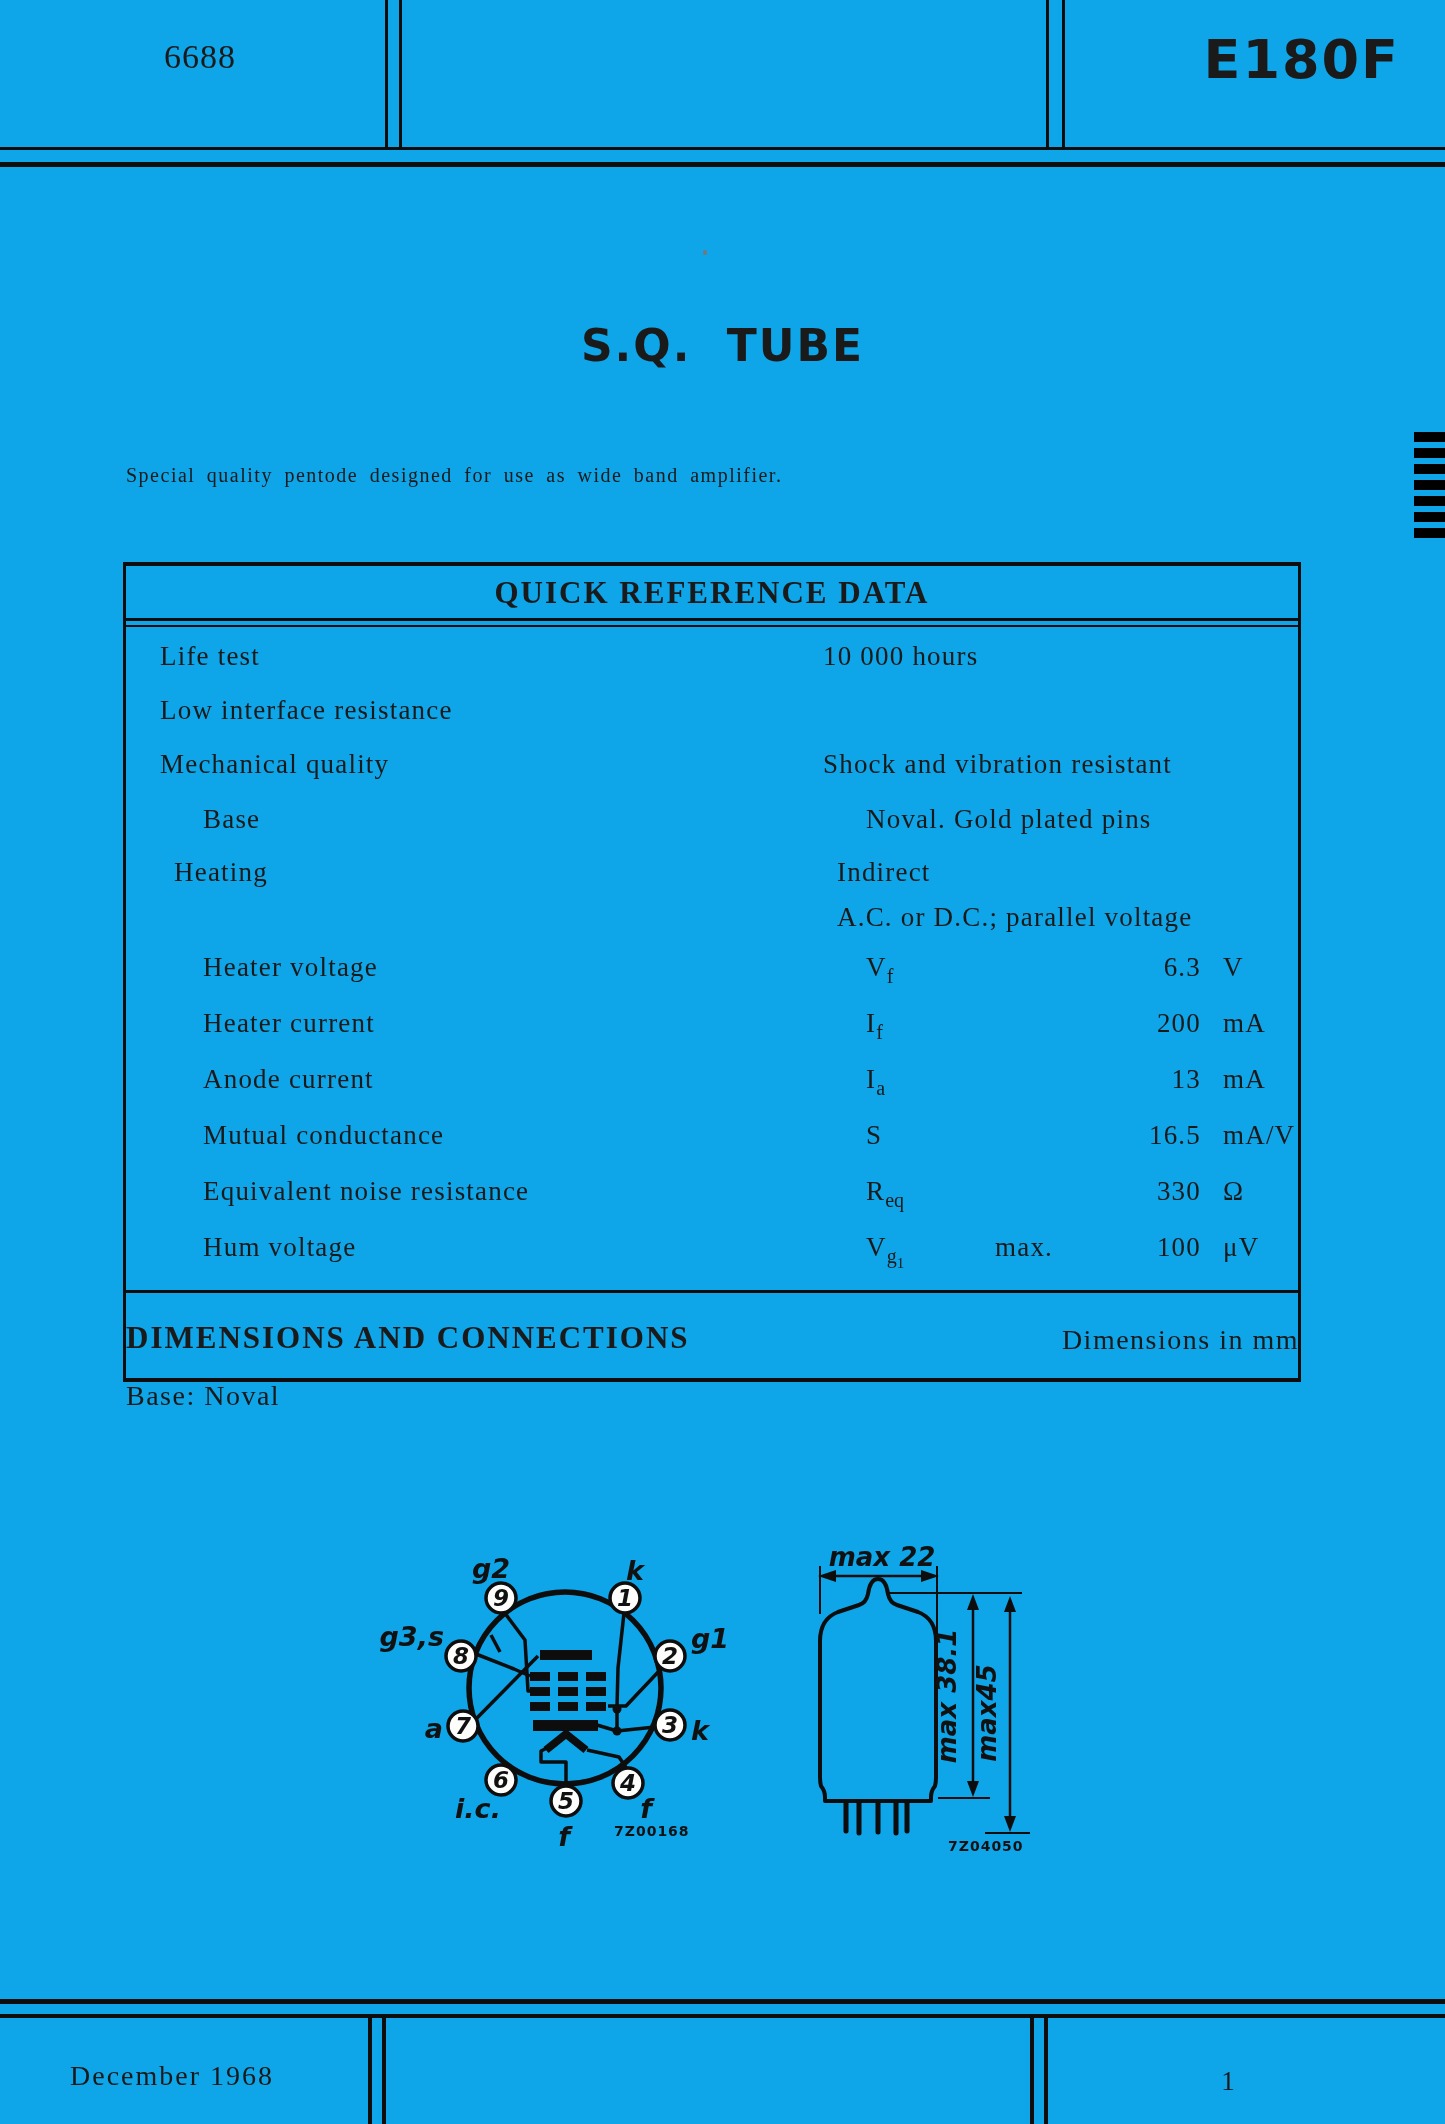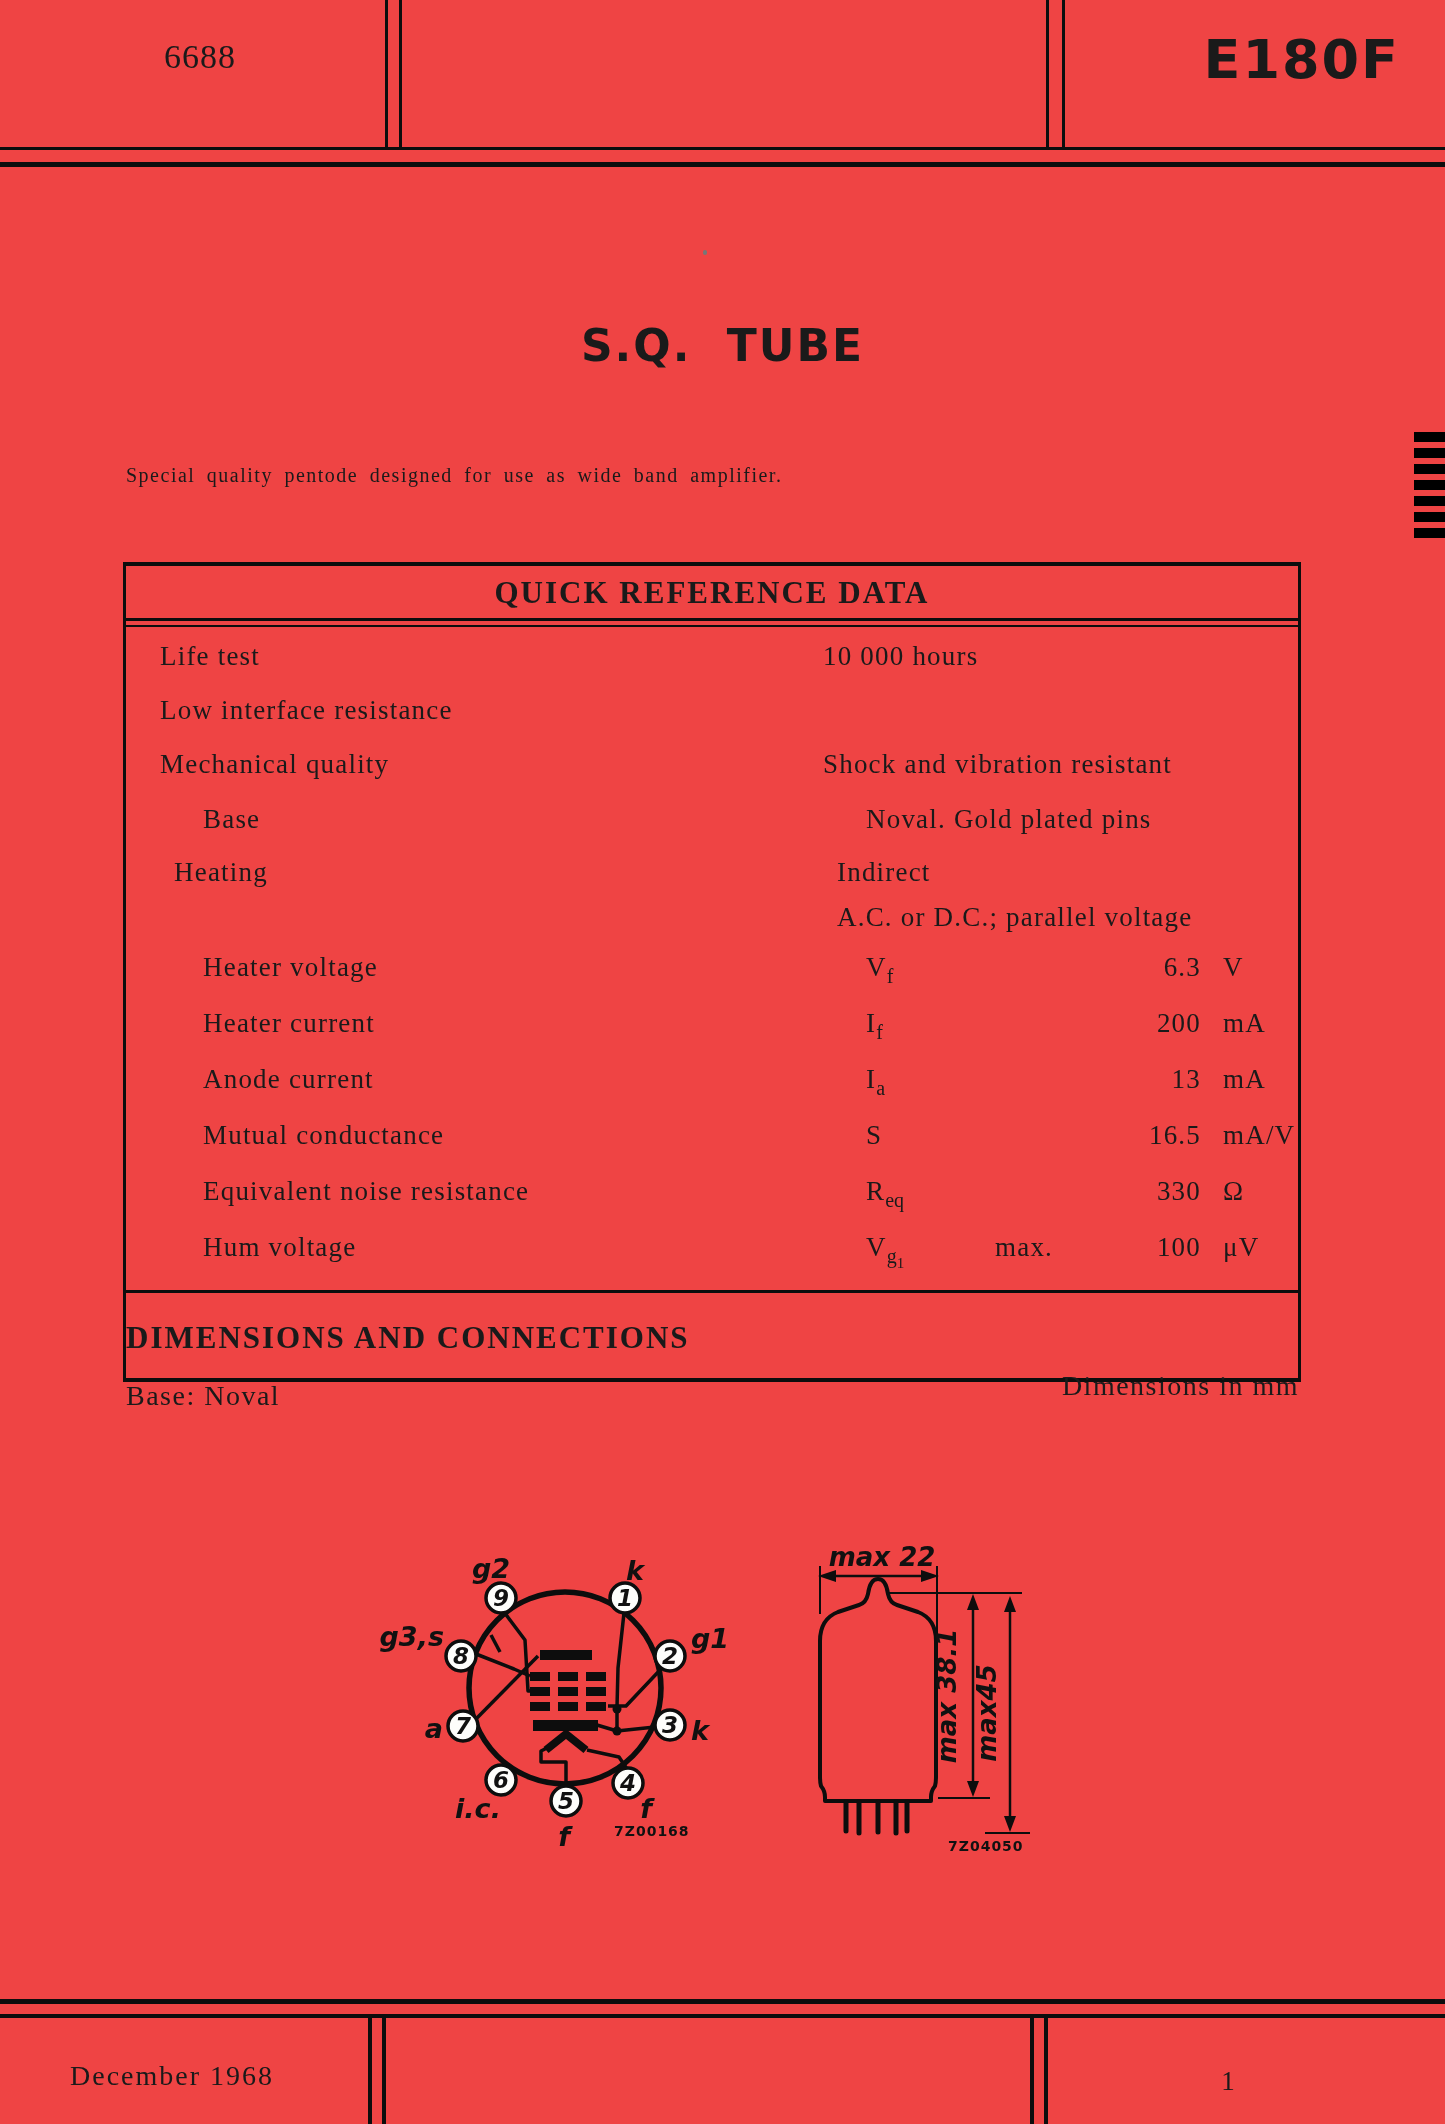--- a/index.html
+++ b/index.html
@@ -1,16 +1,16 @@
 <!DOCTYPE html>
 <html><head>
 <meta charset="utf-8">
 <style>
   html,body{margin:0;padding:0;background:#8a8a8a;}
-  .page{position:relative;width:1445px;height:2124px;margin:0 auto;background:#ef4444;
+  .page{position:relative;width:1445px;height:2124px;margin:0 auto;background:#0ea5e9;
         color:#1a1a1a;font-family:"Liberation Serif",serif;overflow:hidden;}
   .abs{position:absolute;}
   .hline{position:absolute;left:0;width:1445px;background:#0d0d0d;}
   .vline{position:absolute;background:#0d0d0d;width:3px;}
   .serif{font-family:"Liberation Serif",serif;}
   .sans-bold{font-family:"DejaVu Sans","Liberation Sans",sans-serif;font-weight:bold;}
 
   .hdr-code{top:38px;left:118px;width:164px;text-align:center;font-size:34px;letter-spacing:1px;}
   .hdr-type{top:28px;left:1100px;width:300px;text-align:right;font-size:54px;letter-spacing:2px;}
 
@@ -35,21 +35,21 @@
   .c-label{padding-left:34px;white-space:nowrap;}
   .c-wide{grid-column:2/6;white-space:nowrap;}
   .c-num{text-align:right;white-space:nowrap;}
   .c-unit{padding-left:22px;white-space:nowrap;}
   .sub{font-size:20px;position:relative;top:7px;letter-spacing:0;}
   .sub2{font-size:15px;position:relative;top:12px;letter-spacing:0;}
   .heat-l1{line-height:50px;height:50px;}
   .heat-l2{line-height:40px;height:42px;}
 
   .dim-head{top:1320px;left:126px;font-weight:bold;font-size:31px;letter-spacing:2px;white-space:nowrap;}
-  .dim-note{top:1324px;left:899px;width:400px;text-align:right;font-size:28px;letter-spacing:1.5px;margin-top:46px;}
+  .dim-note{top:1324px;left:899px;width:400px;text-align:right;font-size:28px;letter-spacing:1.5px;}
   .base-note{top:1380px;left:126px;font-size:28px;letter-spacing:1.5px;}
 
   .regmarks{position:absolute;top:432px;left:1414px;width:31px;height:110px;}
   .regbar{position:absolute;left:0;width:31px;height:10px;background:#000;}
 
   .ftr-date{top:2060px;left:70px;font-size:28px;letter-spacing:2px;}
   .ftr-page{top:2066px;left:1214px;width:28px;text-align:center;font-size:27px;}
 
   svg text{fill:#111;}
   .pinlab{font-family:"DejaVu Sans","Liberation Sans",sans-serif;font-style:italic;

